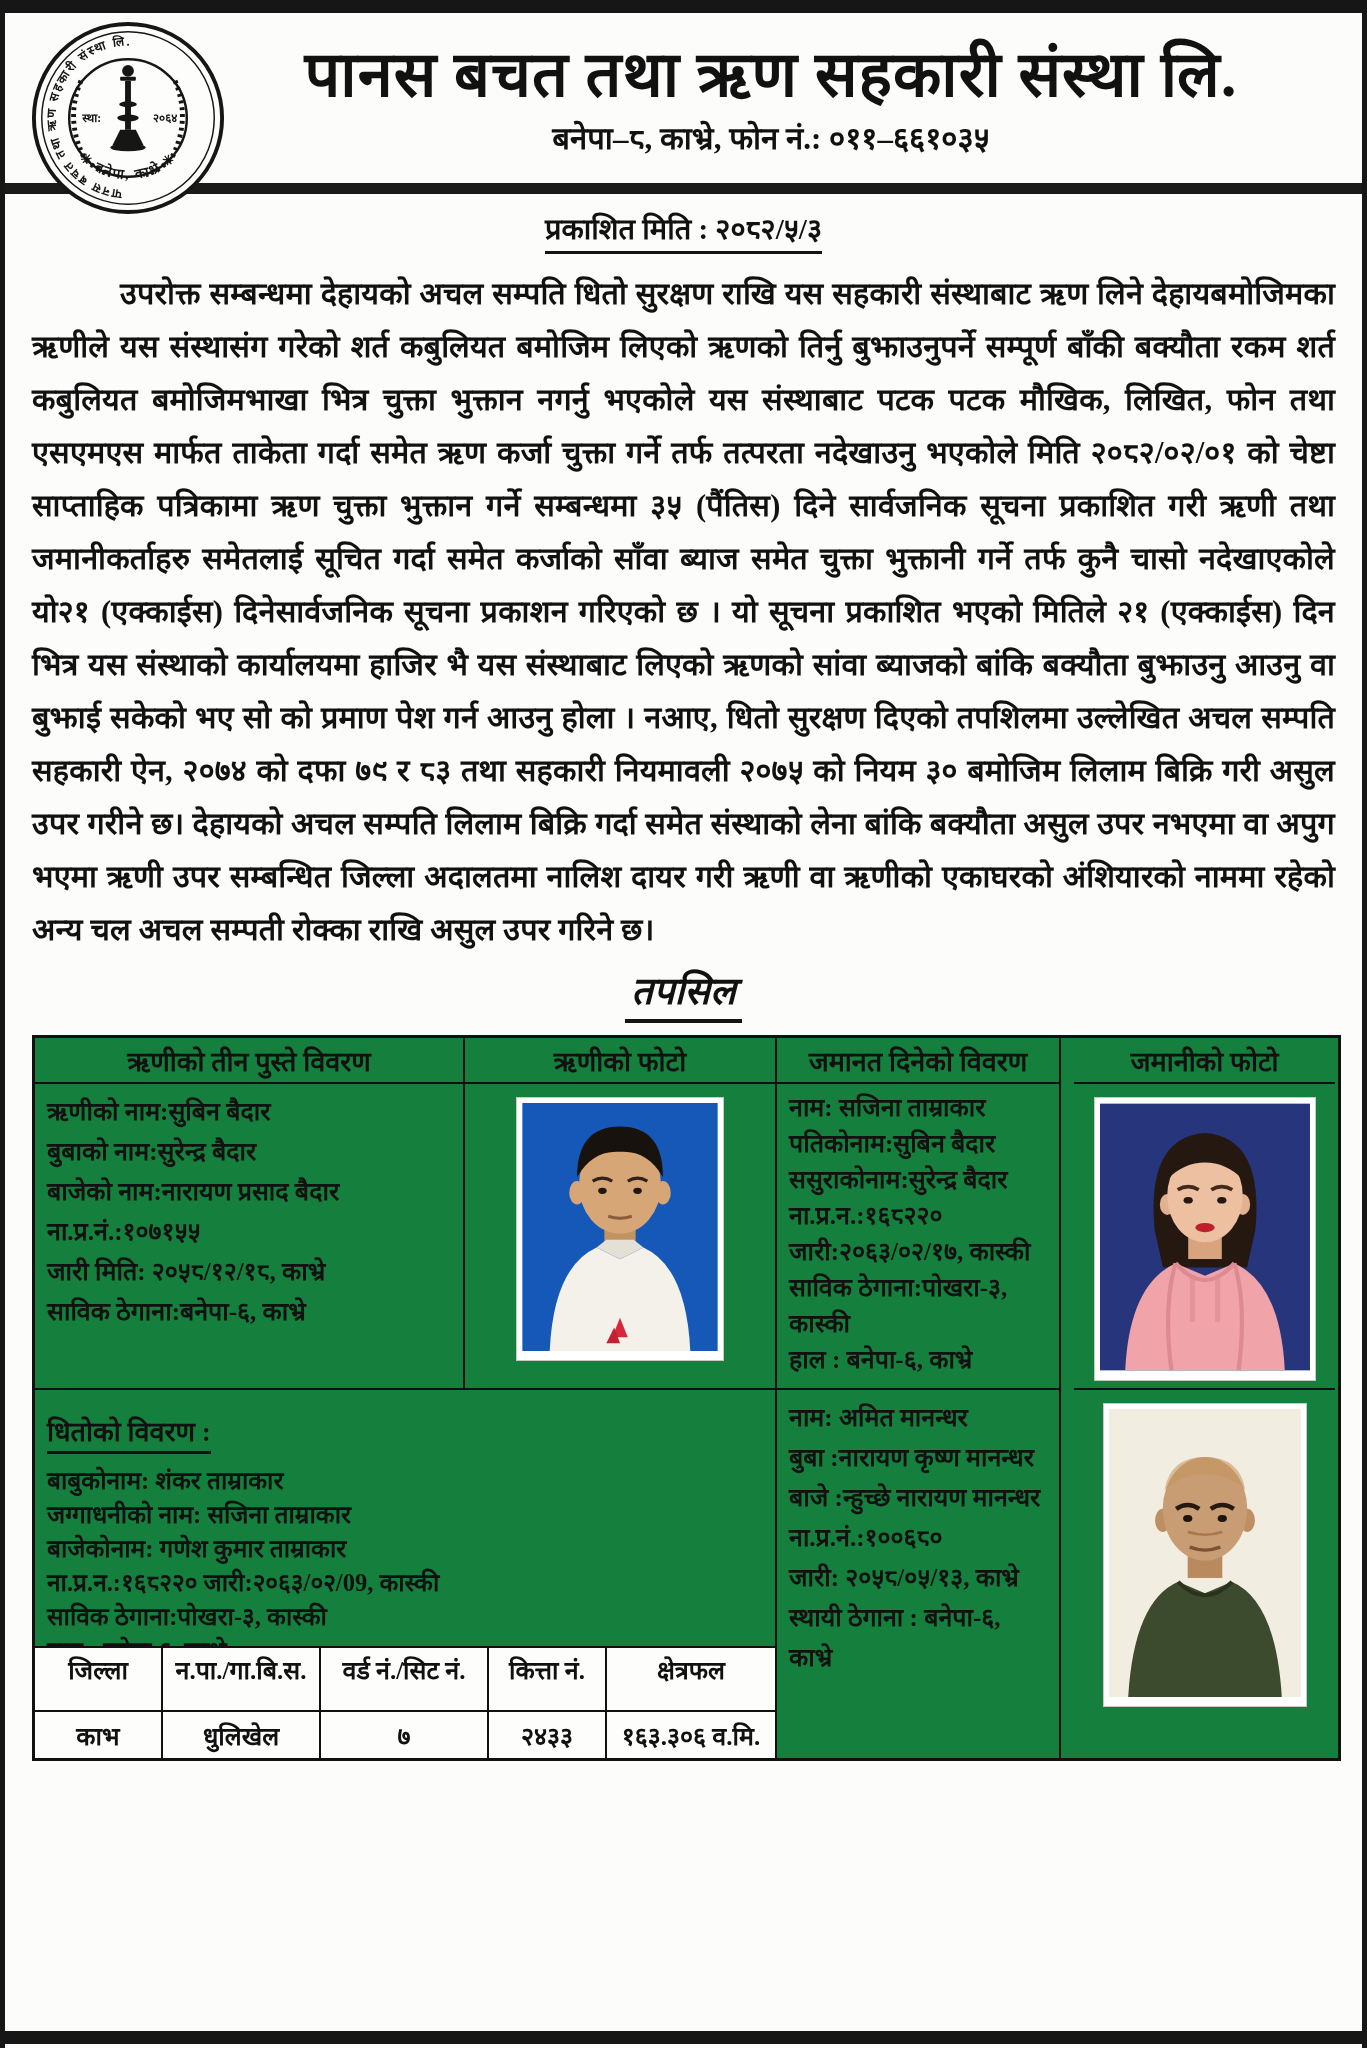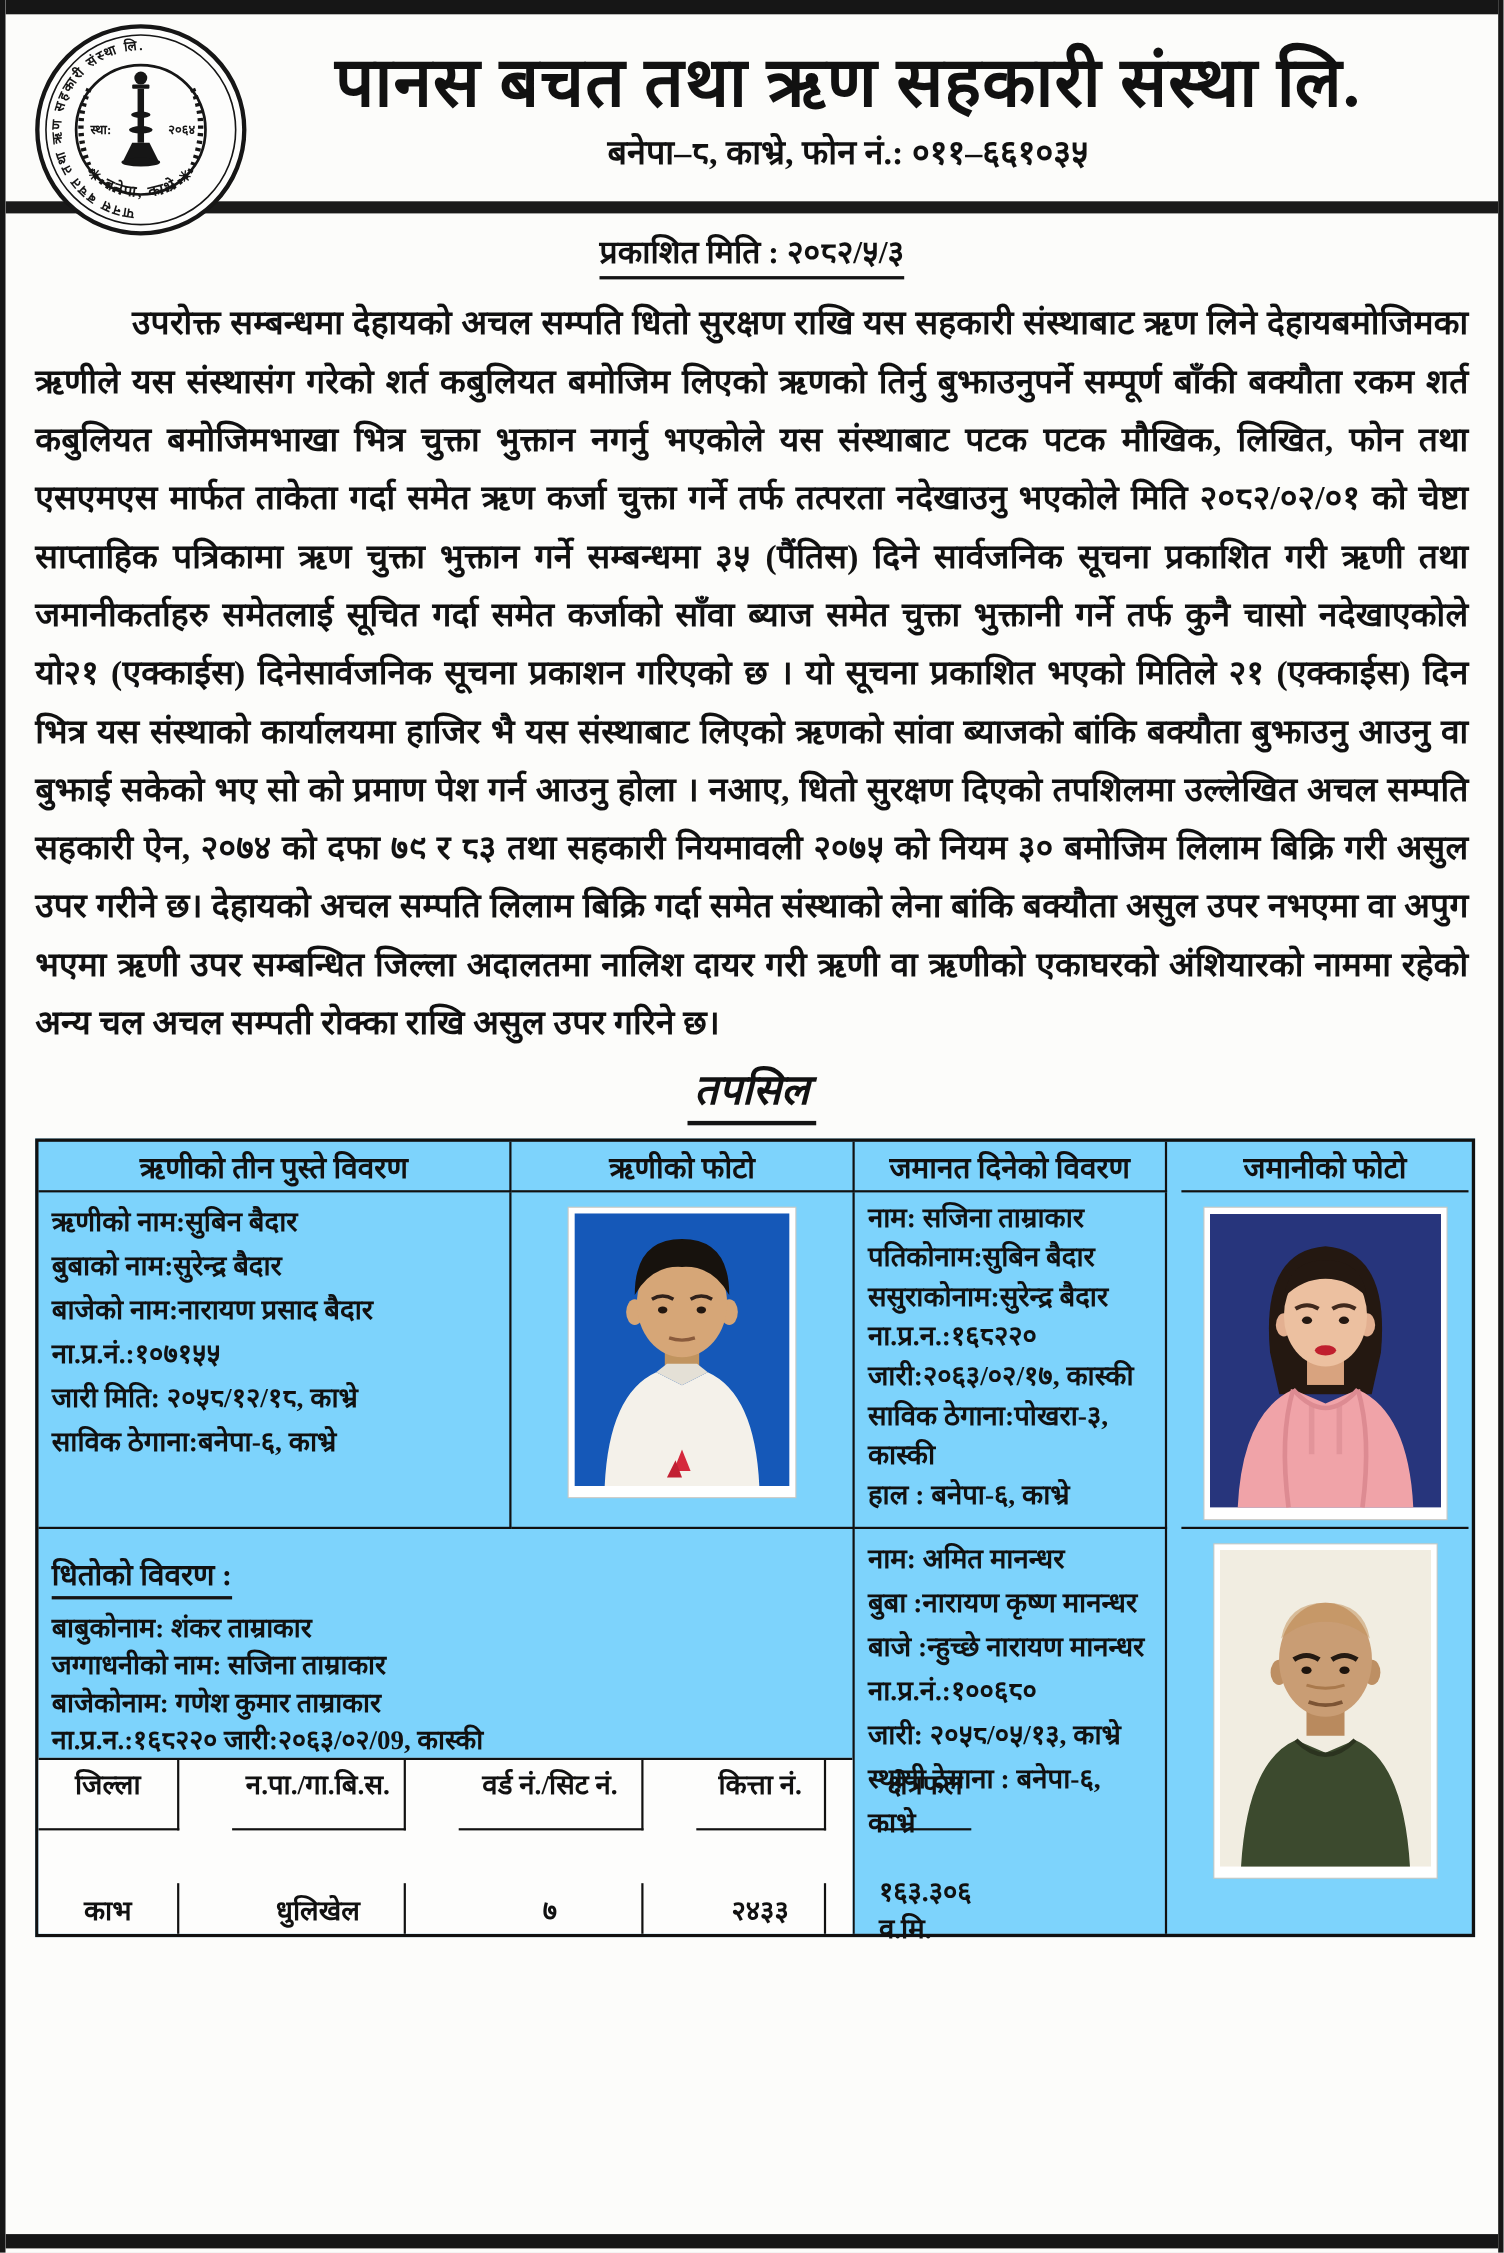--- a/index.html
+++ b/index.html
@@ -35,37 +35,37 @@
     margin-top:14px; font-size:30.5px; font-weight:bold; line-height:53px;
     text-align:justify; text-indent:88px; letter-spacing:.2px;
   }
   .tapasil{ text-align:center; margin-top:6px; }
   .tapasil span{ display:inline-block; font-size:38px; font-weight:bold; font-style:italic; border-bottom:4px solid #141414; padding:0 6px 4px 6px; }
 
   
   .bt{
     margin:12px auto 0 auto; width:1309px; border:3px solid #111;
     display:grid; grid-template-columns:430px 312px 284px 274px;
-    grid-template-rows:46px 306px 368px; background:#7dd3fc;
+    grid-template-rows:46px 306px 368px; background:#15803d;
   }
   .cell{ border-right:2px solid #111; border-bottom:2px solid #111; padding:6px 12px; position:relative; }
   .cell.last-col{ border-right:none;margin-left:13px; }
   .cell.last-row{ border-bottom:none; }
   .th{ display:flex; align-items:center; justify-content:center; font-size:27px; font-weight:bold; padding:2px; }
   .detail{ font-size:25px; font-weight:bold; line-height:40px; padding-top:8px; }
   .detail.tight{ line-height:36px; padding-top:6px; }
   .photo-cell{ display:flex; align-items:flex-start; justify-content:center; padding-top:14px; }
   .photo-mat{ background:#fff; padding:5px; box-shadow:0 0 0 1px #c9c9c4; }
   .merged{ grid-column:1 / 3; }
   .dhito-head{ display:inline-block; font-size:27px; font-weight:bold; border-bottom:3px solid #141414; padding-bottom:2px; margin:16px 0 10px 0; }
   .dhito-lines{ font-size:24.5px; font-weight:bold; line-height:34px; }
 
   
   .land{ position:absolute; left:0; right:0; bottom:0; border-top:2px solid #111;
-    display:grid; grid-template-columns:128px 158px 168px 118px auto; grid-template-rows:64px 46px; background:#fdfdfc;gap:48px; }
+    display:grid; grid-template-columns:128px 158px 168px 118px auto; grid-template-rows:64px 46px; background:#fdfdfc; }
   .land > div{ border-right:2px solid #111; border-bottom:2px solid #111; font-size:25px; font-weight:bold;
     display:flex; justify-content:center; padding-top:4px; }
   .land > div:nth-child(5n){ border-right:none; }
   .land > div:nth-child(n+6){ border-bottom:none; align-items:center; padding-top:0; }
 </style>
 </head>
 <body>
 
 <div class="page">
   <div class="topbar"></div>

